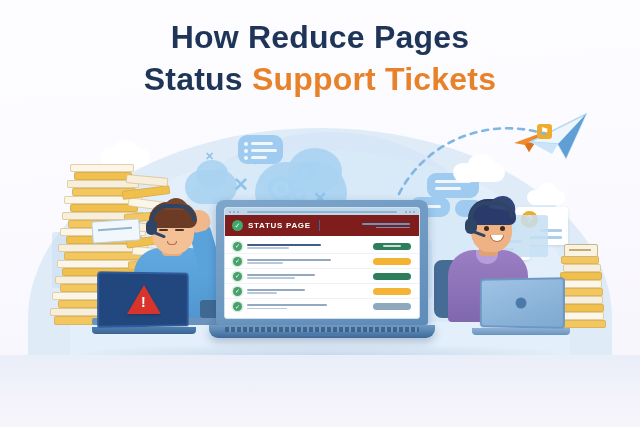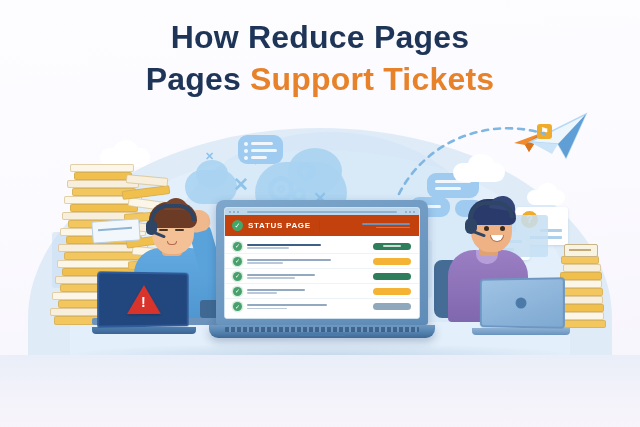--- a/index.html
+++ b/index.html
@@ -111,21 +111,21 @@
     display: flex; flex-direction: column;
     border: 1px solid #cfe0ee;
   }
   .browserbar {
     height: 7px; background: #bed6ea; display: flex; align-items: center;
     padding: 0 4px; gap: 2px; flex: none;
   }
   .bb-dot { width: 2px; height: 2px; border-radius: 50%; background: #7ea6c7; }
   .bb-url { flex: 1; height: 2px; background: #8fb4d2; border-radius: 1px; margin: 0 6px; }
   .sp-header {
-    flex: none; height: 21px; background: #c2410c;
+    flex: none; height: 21px; background: #7f1d1d;
     display: flex; align-items: center; gap: 5px; padding: 0 7px;
   }
   .sp-logo {
     width: 11px; height: 11px; border-radius: 50%;
     background: #3fa86a; display: flex; align-items: center; justify-content: center;
     flex: none;
   }
   .sp-logo span { font-size: 7px; color: #fff; line-height: 1; }
   .sp-title {
     font-size: 8px; font-weight: 700; color: #ffffff; letter-spacing: .7px;
@@ -543,17 +543,17 @@
     <div class="card-line" style="left:6px; top:8px; width:30px;"></div>
     <div class="card-line" style="left:6px; top:16px; width:22px;"></div>
   </div>
 
   <div class="floor-shadow"></div>
   <div class="floor"></div>
 
   <div class="title-wrap">
     <div class="title-line l1">How Reduce Pages</div>
     <div class="title-line l2">
-      <span>Pages </span><span class="accent">Support Tickets</span>
+      <span>Status </span><span class="accent">Support Tickets</span>
     </div>
   </div>
 
 </div>
 
 </body></html>

